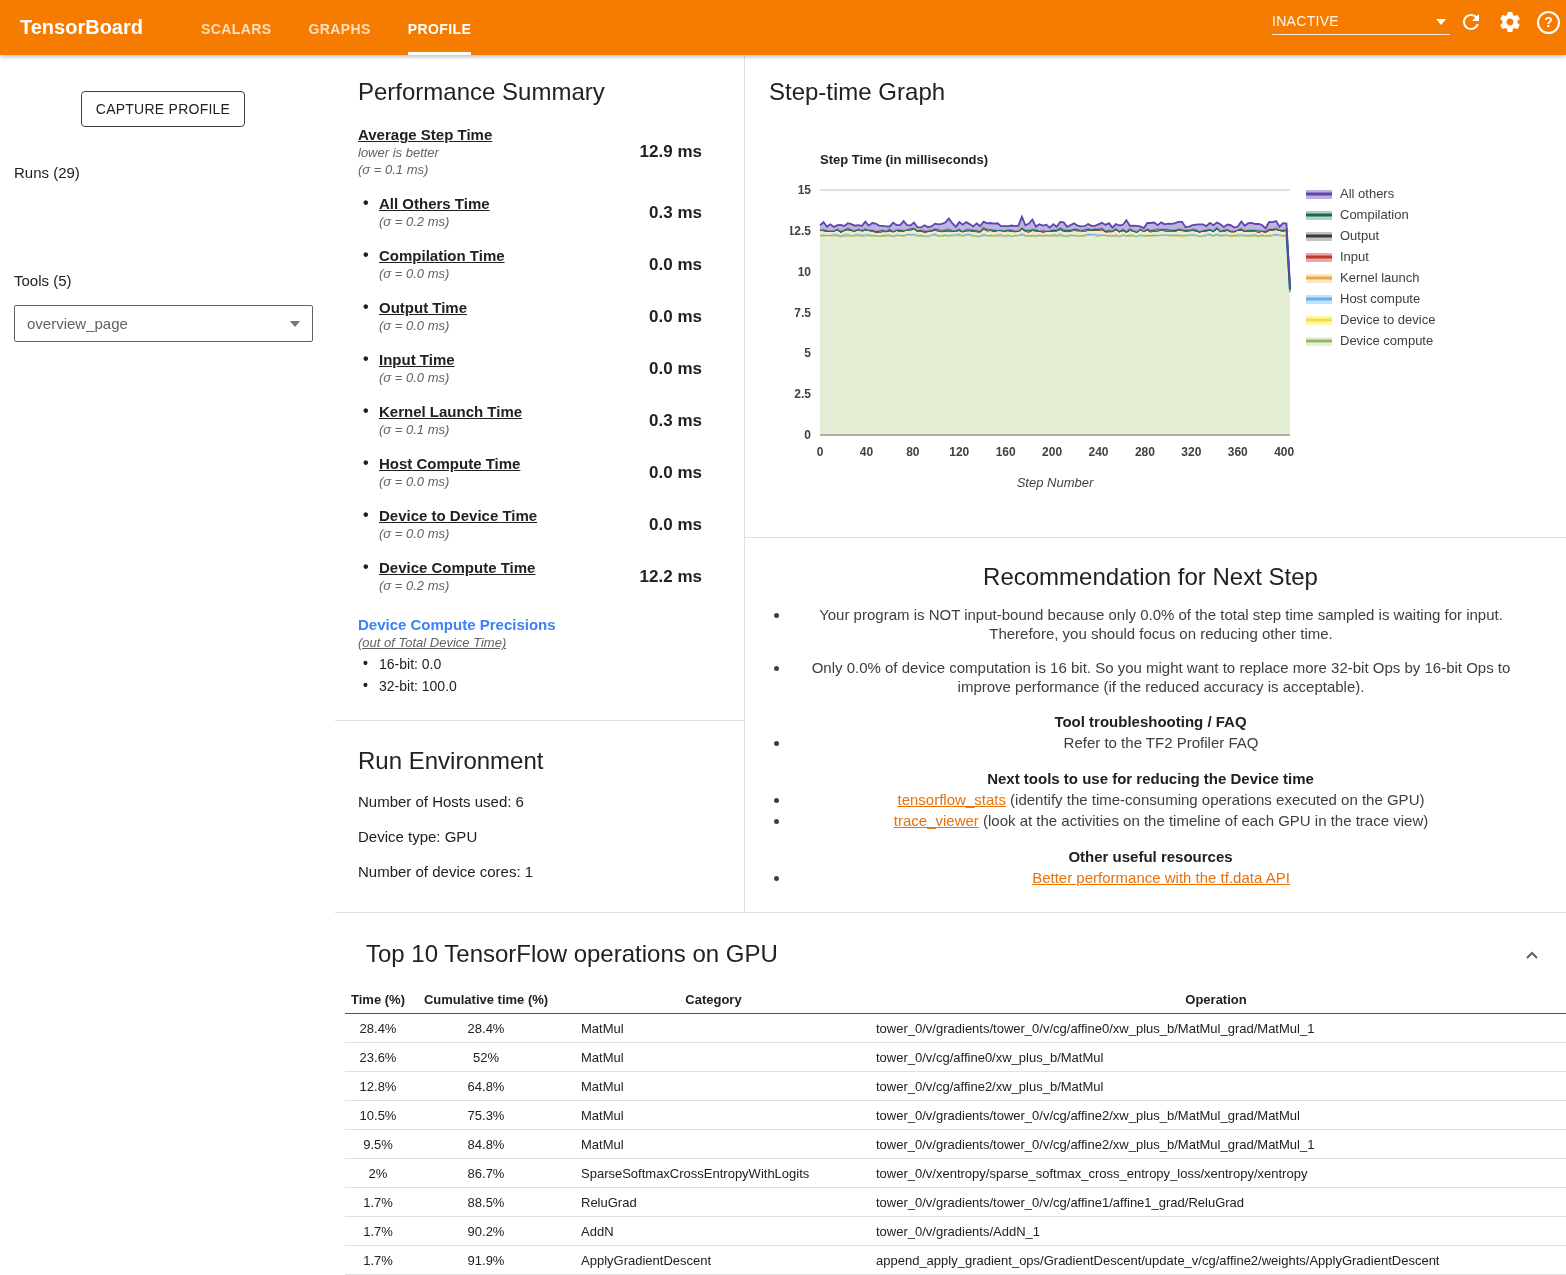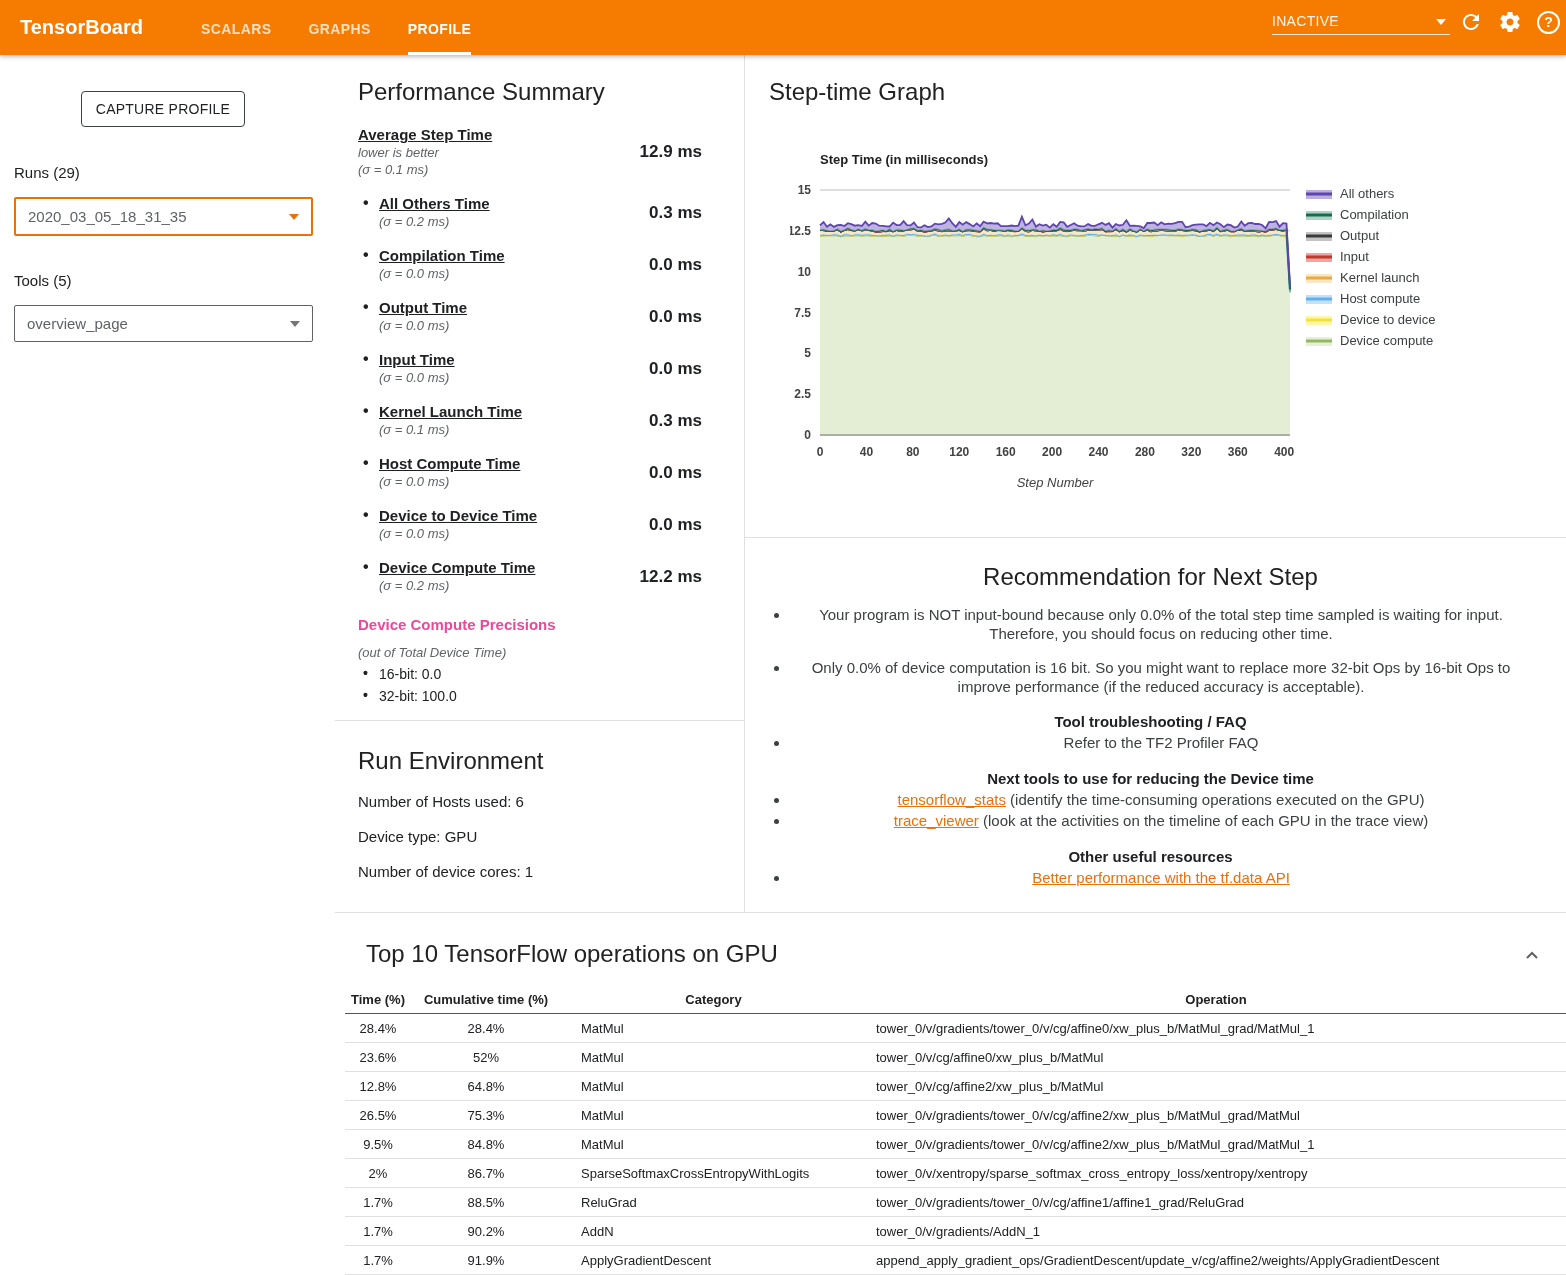--- a/index.html
+++ b/index.html
@@ -45,22 +45,22 @@
   .sec-title{font-size:24px;font-weight:400;color:#212121;margin:0;}
   .perf .sec-title{margin-bottom:20px;}
   .metric-row{display:flex;justify-content:space-between;margin:0 42px 17px 0;}
   .metric-left{position:relative;}
   .metric-left.bulleted{padding-left:21px;}
   .metric-left.bulleted::before{content:'\2022';position:absolute;left:5px;top:-1px;font-weight:bold;color:#202124;}
   .metric-name{font-size:15px;font-weight:bold;color:#202124;line-height:18px;text-decoration:underline;}
   .metric-sub{font-size:13px;font-style:italic;color:#5f6368;line-height:17px;}
   .metric-value{font-size:17px;font-weight:bold;color:#202124;align-self:center;white-space:nowrap;}
   .prec{margin-top:22px;}
-  .prec-title{font-size:15px;font-weight:bold;color:#ec4899;}
-  .prec-note{font-size:13px;font-style:italic;color:#5f6368;margin-top:12px;}
+  .prec-title{font-size:15px;font-weight:bold;color:#3b82f6;}
+  .prec-note{font-size:13px;font-style:italic;color:#5f6368;margin-top:2px;text-decoration:underline;}
   .prec-items{list-style:none;margin:6px 0 0;padding:0;}
   .prec-items li{position:relative;padding-left:21px;font-size:14px;color:#202124;margin-bottom:6px;}
   .prec-items li::before{content:'\2022';position:absolute;left:5px;top:-1px;font-weight:bold;}
 
   
   .runenv{position:absolute;left:335px;top:720px;width:410px;height:192px;border-right:1px solid #e0e0e0;
           border-top:1px solid #e0e0e0;box-sizing:border-box;padding:26px 0 0 23px;}
   .runenv p{font-size:15px;color:#202124;margin:18px 0 0;}
   .runenv .sec-title{margin-bottom:0;}
 
@@ -120,24 +120,20 @@
     </div>
     <div class="icon-btn" style="left:1537px">
       <div class="help-circle">?</div>
     </div>
   </header>
 
   <aside class="sidebar">
     <button class="capture-btn">CAPTURE PROFILE</button>
     <div class="side-group" style="top:93px">
       <div class="field-label">Runs (29)</div>
-      <div class="select accent">
-        <span>2020_03_05_18_31_35</span>
-        <span class="caret orange"></span>
-      </div>
     </div>
     <div class="side-group" style="top:201px">
       <div class="field-label">Tools (5)</div>
       <div class="select">
         <span>overview_page</span>
         <span class="caret gray"></span>
       </div>
     </div>
   </aside>
 
@@ -360,21 +356,21 @@
             <td>MatMul</td>
             <td>tower_0/v/cg/affine0/xw_plus_b/MatMul</td>
           </tr>
           <tr>
             <td>12.8%</td>
             <td>64.8%</td>
             <td>MatMul</td>
             <td>tower_0/v/cg/affine2/xw_plus_b/MatMul</td>
           </tr>
           <tr>
-            <td>26.5%</td>
+            <td>10.5%</td>
             <td>75.3%</td>
             <td>MatMul</td>
             <td>tower_0/v/gradients/tower_0/v/cg/affine2/xw_plus_b/MatMul_grad/MatMul</td>
           </tr>
           <tr>
             <td>9.5%</td>
             <td>84.8%</td>
             <td>MatMul</td>
             <td>tower_0/v/gradients/tower_0/v/cg/affine2/xw_plus_b/MatMul_grad/MatMul_1</td>
           </tr>

